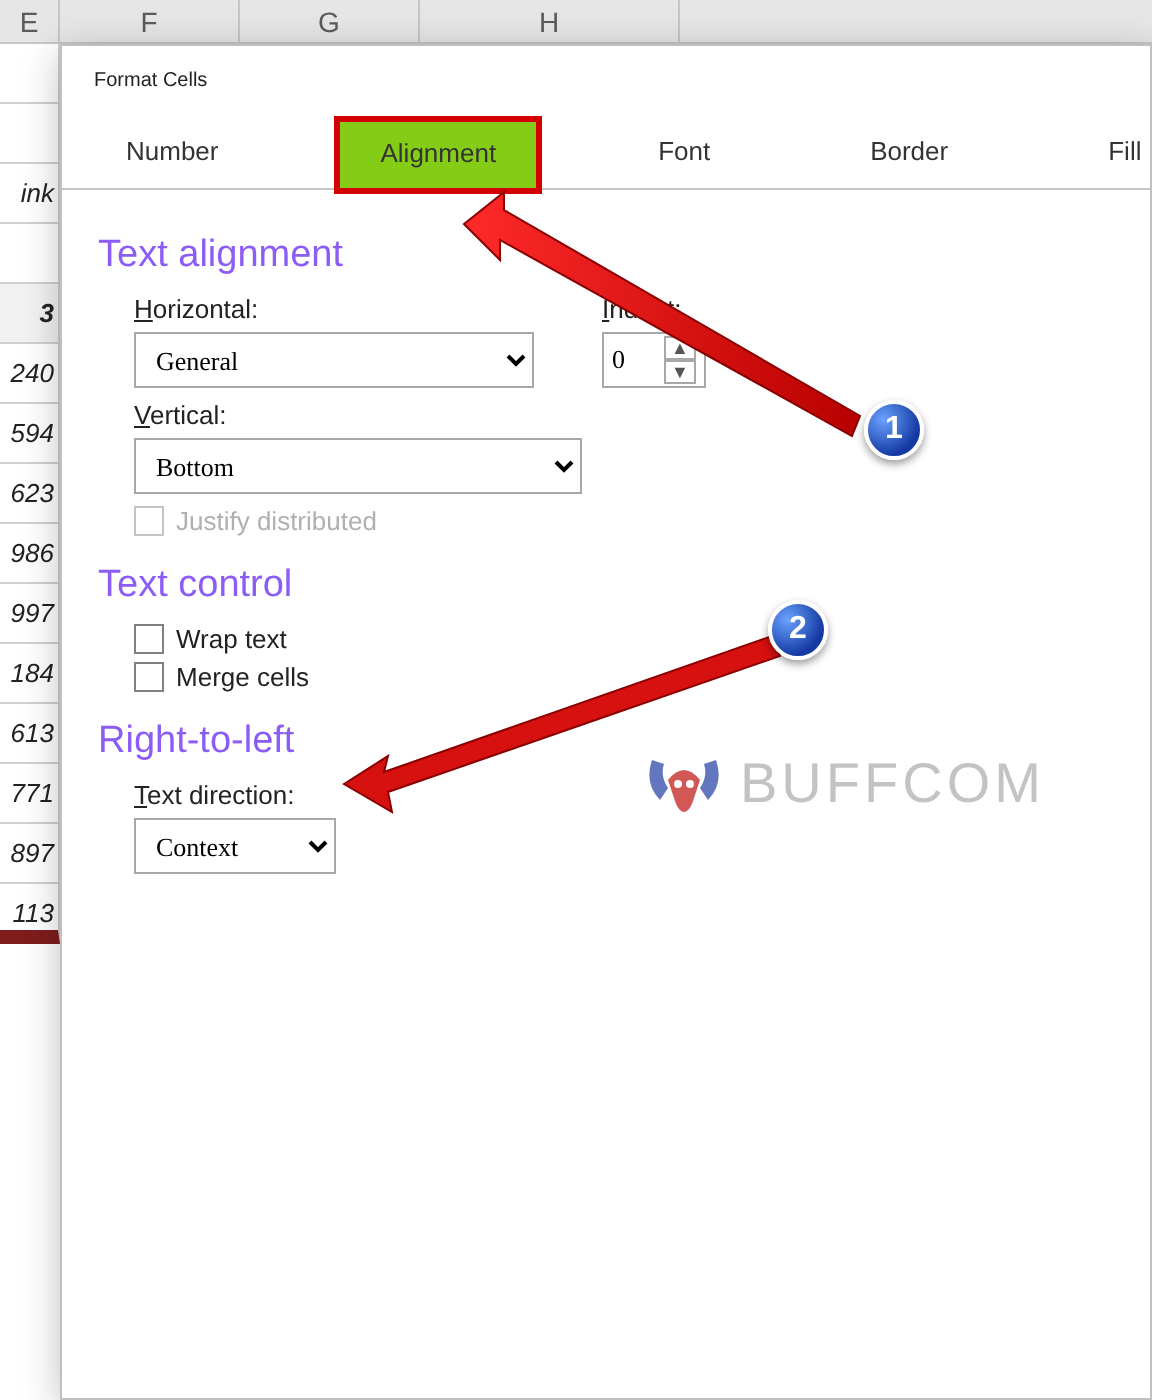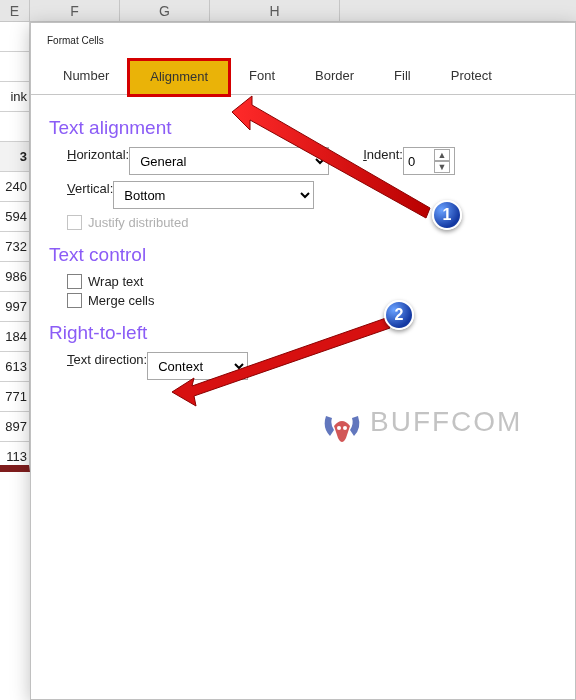--- a/index.html
+++ b/index.html
@@ -46,20 +46,21 @@
   .sheet-strip .cell {
     height: 30px;
     border-bottom: 1px solid #d0d0d0;
     border-right: 1px solid #d0d0d0;
     line-height: 30px;
     padding-right: 2px;
     text-align: right;
     font-size: 13px;
     color: #222;
     overflow: hidden;
+    font-style: italic;
   }
   .sheet-strip .cell.blank { color: transparent; }
   .sheet-strip .cell.header {
     background: #f2f2f2;
     font-weight: bold;
     text-align: right;
   }
   .sheet-strip .lastrow { border-bottom: 7px solid #7f1d1d; }
 
   
@@ -73,58 +74,59 @@
   }
   .dlg-title {
     padding: 12px 16px 14px;
     font-size: 10px;
     color: #222;
   }
   .tabs {
     display: flex;
     padding-left: 12px;
     border-bottom: 1px solid #c6c6c6;
+    gap: 40px;
   }
   .tab {
     padding: 8px 20px 10px;
     color: #333;
     cursor: pointer;
   }
   .tab.active {
     border: 1px solid #c6c6c6;
     border-bottom: 1px solid #ffffff;
     margin-bottom: -1px;
-    background: #eab308;
+    background: #84cc16;
   }
   .tab.highlighted {
     outline: 3px solid #d40000;
     outline-offset: -1px;
   }
   .body {
     padding: 14px 18px 18px;
   }
   .section-title {
     font-size: 19px;
     color: #8b5cf6;
     margin: 8px 0 8px 0;
   }
   .indent { margin-left: 18px; }
-  .field-col { display: flex; flex-direction: row; margin-bottom: 6px; }
+  .field-col { display: flex; flex-direction: column; margin-bottom: 6px; }
   .label { color: #222; margin-bottom: 4px; }
   .label .u { text-decoration: underline; }
   select, input[type="text"] {
-    font-family: Liberation Sans, sans-serif;
+    font-family: Liberation Serif, serif;
     font-size: 13px;
     height: 28px;
     border: 1px solid #a8a8a8;
     background: #ffffff;
     padding: 0 6px;
   }
   .combo-horizontal { width: 200px; }
-  .combo-vertical { width: 201px; }
+  .combo-vertical { width: 224px; }
   .combo-textdir { width: 101px; }
   .indent-box {
     width: 52px; height: 28px;
     border: 1px solid #a8a8a8;
     display: flex;
     align-items: center;
   }
   .indent-box input {
     border: none; width: 30px; height: 24px;
     text-align: left; padding-left: 4px;
@@ -173,24 +175,23 @@
     border: 2px solid #ffffff;
     box-shadow: 0 2px 4px rgba(0,0,0,0.4);
     color: #ffffff;
     font-weight: bold;
     font-size: 16px;
     display: flex; align-items: center; justify-content: center;
     pointer-events: none;
   }
   .watermark {
     position: absolute;
-    display: flex; 
+    display: flex; align-items: center;
     opacity: 0.75;
     pointer-events: none;
-    margin-top: 36px;
   }
   .watermark .txt {
     font-family: Impact, "Arial Black", sans-serif;
     font-size: 28px;
     letter-spacing: 2px;
     color: #b0b0b0;
     margin-left: 6px;
   }
 </style>
 </head>
@@ -206,21 +207,21 @@
   </div>
 
   <div class="sheet-strip">
     <div class="cell blank">.</div>
     <div class="cell blank">.</div>
     <div class="cell">ink</div>
     <div class="cell blank">.</div>
     <div class="cell header">3</div>
     <div class="cell">240</div>
     <div class="cell">594</div>
-    <div class="cell">732</div>
+    <div class="cell">623</div>
     <div class="cell">986</div>
     <div class="cell">997</div>
     <div class="cell">184</div>
     <div class="cell">613</div>
     <div class="cell">771</div>
     <div class="cell">897</div>
     <div class="cell lastrow">113</div>
   </div>
 
   <div class="dialog">

